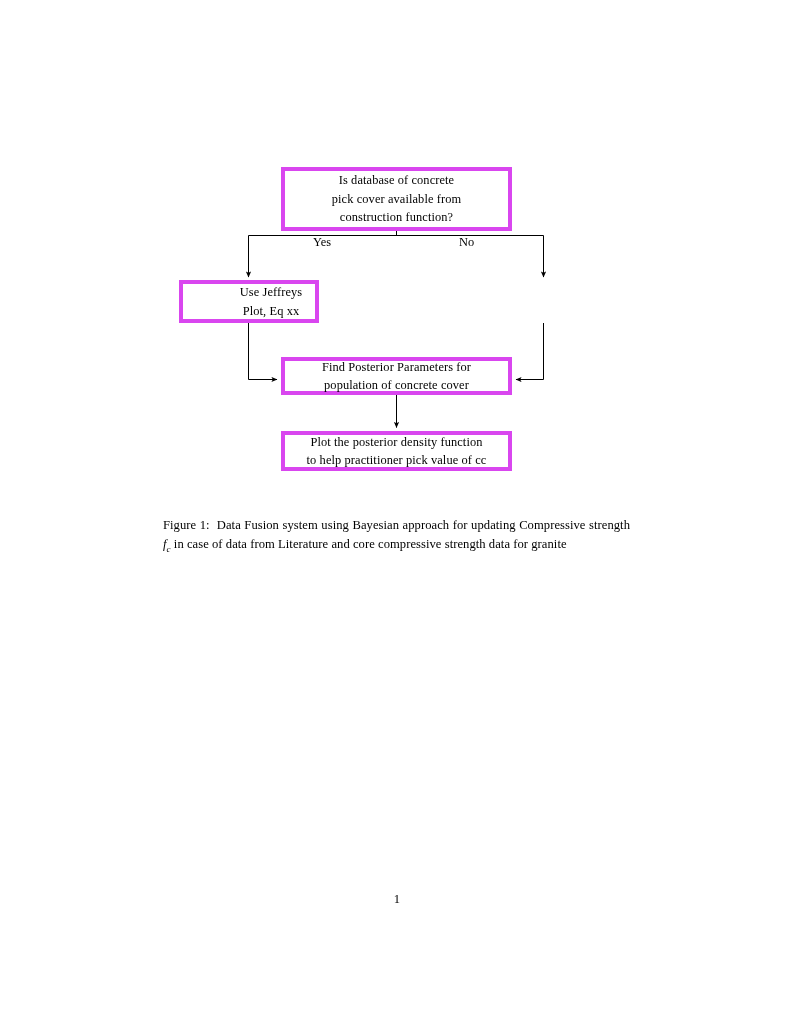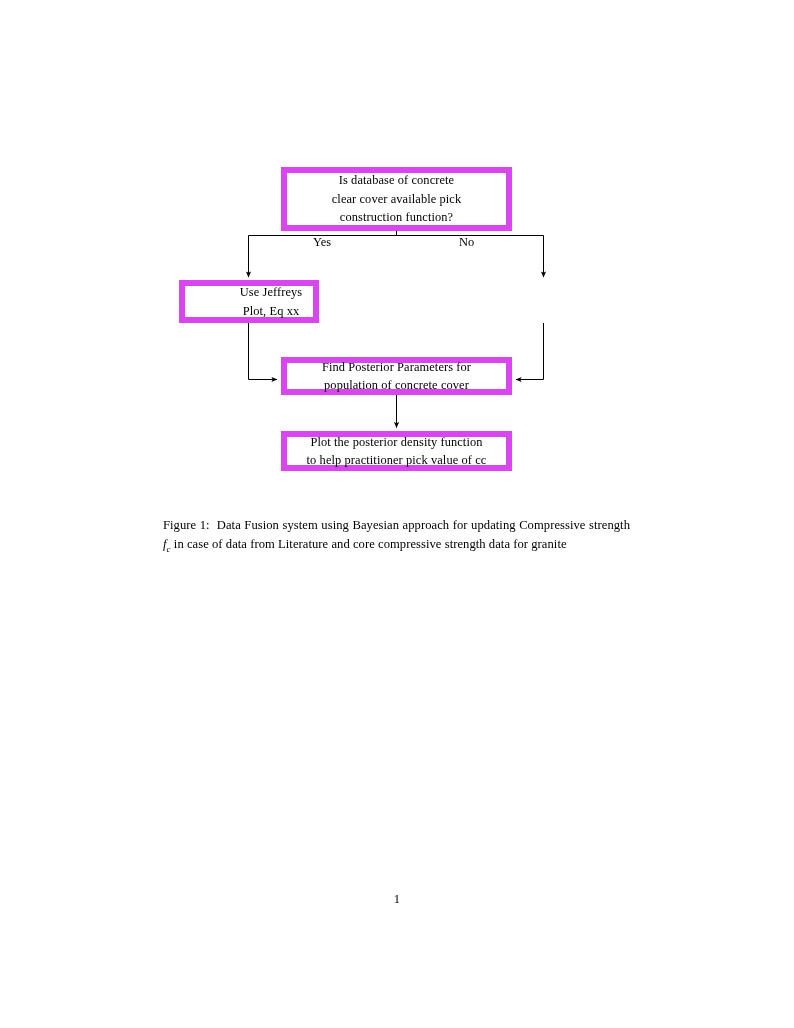--- a/index.html
+++ b/index.html
@@ -28,21 +28,21 @@
   #flow-svg {
     position: absolute;
     left: 0;
     top: 0;
   }
 
   
   .node {
     position: absolute;
     box-sizing: border-box;
-    border: 6px solid #d946ef;
+    border: 4px solid #d946ef;
     background: #ffffff;
     display: flex;
     flex-direction: column;
     align-items: center;
     justify-content: center;
     text-align: center;
     font-size: 12.4px;
     line-height: 1.48;
     letter-spacing: 0.1px;
     z-index: 3;
@@ -121,21 +121,21 @@
 
     <path d="M248.5,323 L248.5,379.5 L277,379.5" stroke="#000000" stroke-width="1" fill="none" marker-end="url(#arrowhead)"></path>
 
     <path d="M543.5,323 L543.5,379.5 L516,379.5" stroke="#000000" stroke-width="1" fill="none" marker-end="url(#arrowhead)"></path>
 
     <path d="M396.5,395 L396.5,427.5" stroke="#000000" stroke-width="1" fill="none" marker-end="url(#arrowhead)"></path>
   </svg>
 
   <div class="node" id="node-decision">
     <span class="line">Is database of concrete</span>
-    <span class="line">clear cover available pick</span>
+    <span class="line">pick cover available from</span>
     <span class="line">construction function?</span>
   </div>
 
   <span class="branch-label" id="label-yes">Yes</span>
   <span class="branch-label" id="label-no">No</span>
 
   <div class="node" id="node-jeffreys">
     <span class="line">Use Jeffreys</span>
     <span class="line">Plot, Eq xx</span>
   </div>

